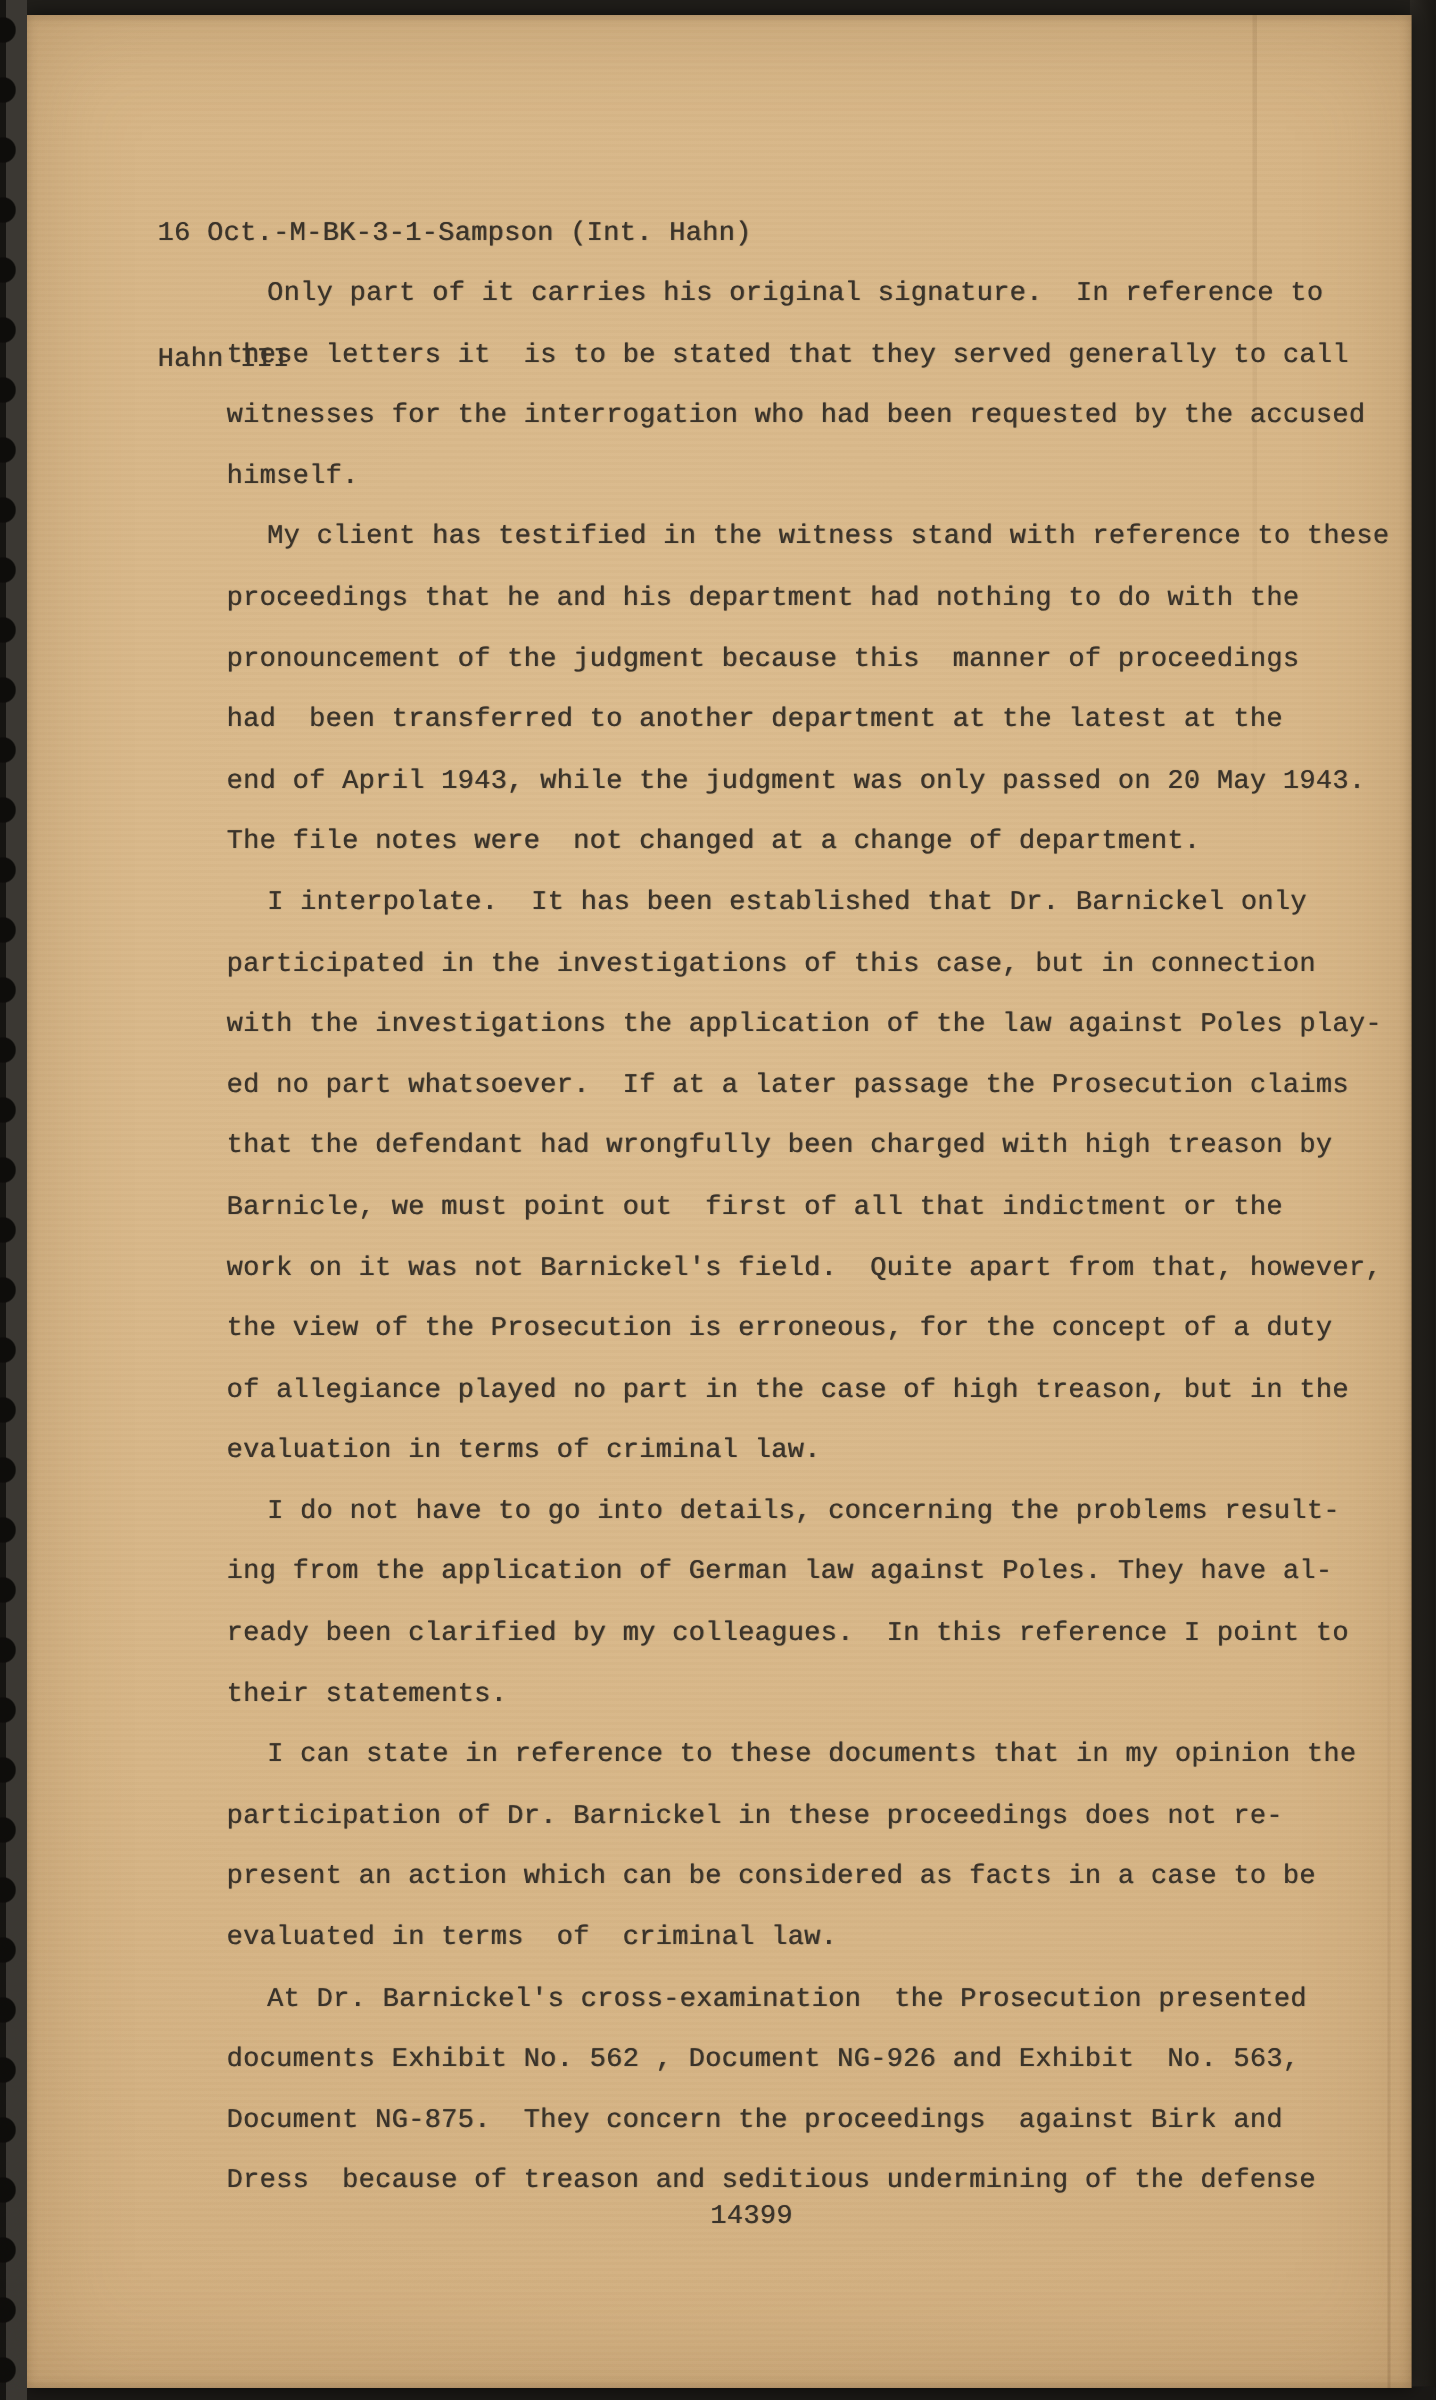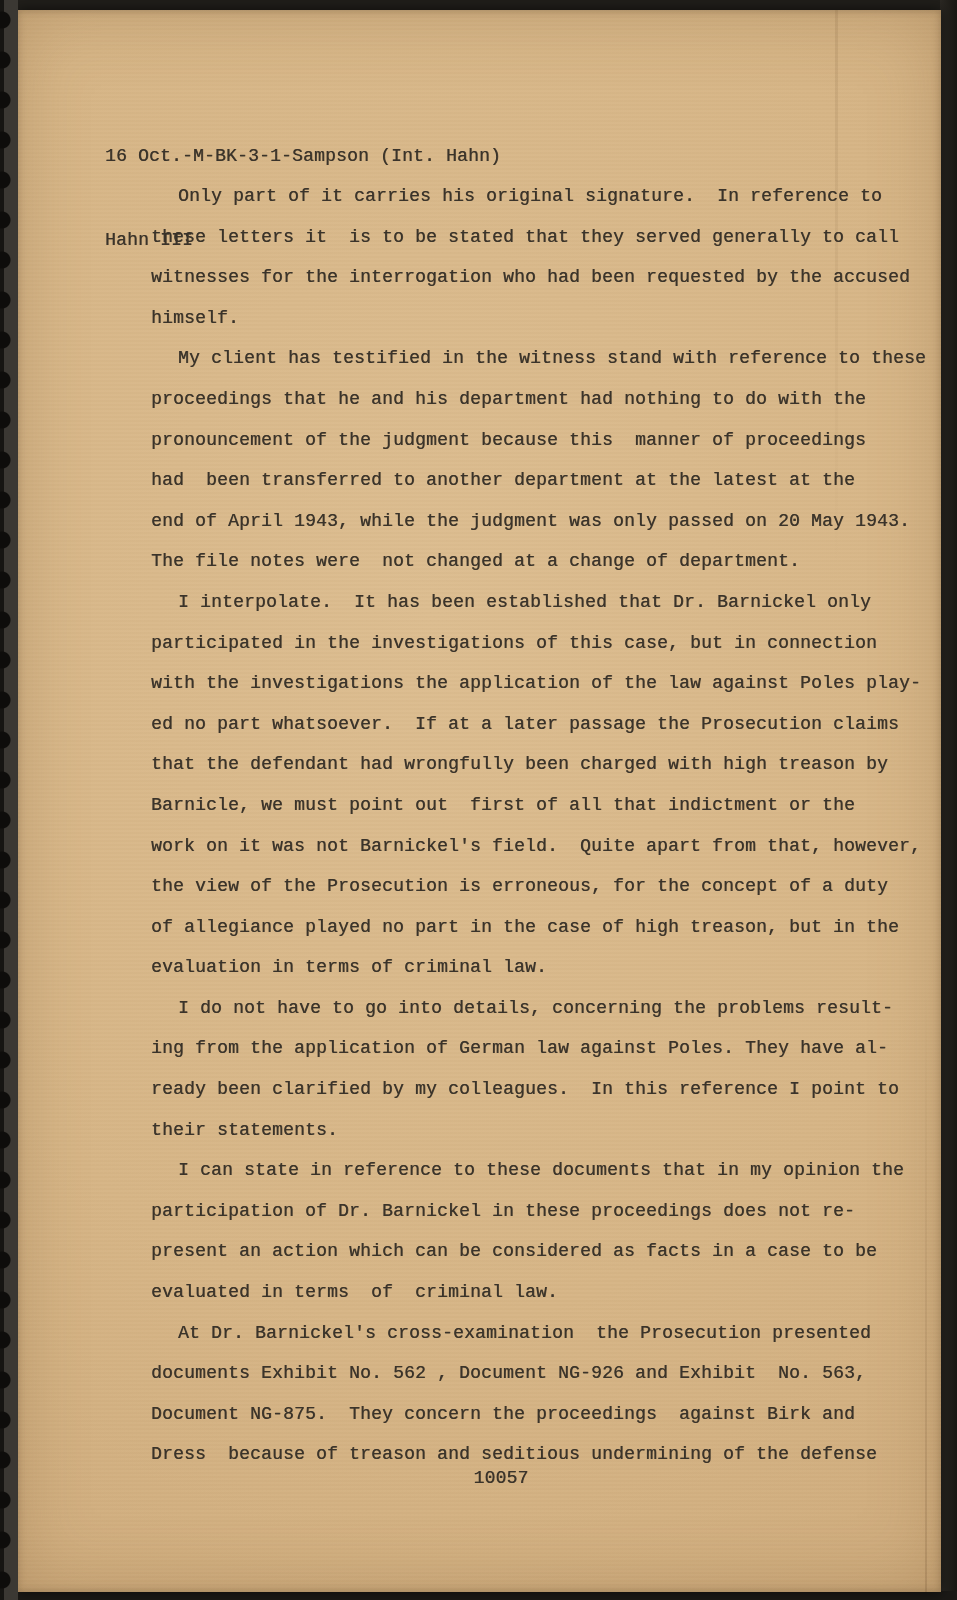--- a/index.html
+++ b/index.html
@@ -90,17 +90,17 @@
     <div class="crease-1"></div>
     <div class="crease-2"></div>
 
     <div class="header-block typed">
       <div>16 Oct.-M-BK-3-1-Sampson (Int. Hahn)</div>
       <div>Hahn III</div>
     </div>
 
     <div class="body-block typed"><div class="line indent">Only part of it carries his original signature.  In reference to</div><div class="line">these letters it  is to be stated that they served generally to call</div><div class="line">witnesses for the interrogation who had been requested by the accused</div><div class="line">himself.</div><div class="line indent">My client has testified in the witness stand with reference to these</div><div class="line">proceedings that he and his department had nothing to do with the</div><div class="line">pronouncement of the judgment because this  manner of proceedings</div><div class="line">had  been transferred to another department at the latest at the</div><div class="line">end of April 1943, while the judgment was only passed on 20 May 1943.</div><div class="line">The file notes were  not changed at a change of department.</div><div class="line indent">I interpolate.  It has been established that Dr. Barnickel only</div><div class="line">participated in the investigations of this case, but in connection</div><div class="line">with the investigations the application of the law against Poles play-</div><div class="line">ed no part whatsoever.  If at a later passage the Prosecution claims</div><div class="line">that the defendant had wrongfully been charged with high treason by</div><div class="line">Barnicle, we must point out  first of all that indictment or the</div><div class="line">work on it was not Barnickel's field.  Quite apart from that, however,</div><div class="line">the view of the Prosecution is erroneous, for the concept of a duty</div><div class="line">of allegiance played no part in the case of high treason, but in the</div><div class="line">evaluation in terms of criminal law.</div><div class="line indent">I do not have to go into details, concerning the problems result-</div><div class="line">ing from the application of German law against Poles. They have al-</div><div class="line">ready been clarified by my colleagues.  In this reference I point to</div><div class="line">their statements.</div><div class="line indent">I can state in reference to these documents that in my opinion the</div><div class="line">participation of Dr. Barnickel in these proceedings does not re-</div><div class="line">present an action which can be considered as facts in a case to be</div><div class="line">evaluated in terms  of  criminal law.</div><div class="line indent">At Dr. Barnickel's cross-examination  the Prosecution presented</div><div class="line">documents Exhibit No. 562 , Document NG-926 and Exhibit  No. 563,</div><div class="line">Document NG-875.  They concern the proceedings  against Birk and</div><div class="line">Dress  because of treason and seditious undermining of the defense</div></div>
 
-    <div class="page-number typed">10057</div>
+    <div class="page-number typed">14399</div>
   </div>
 
   <div class="binding"></div>
 </div>
 
 </body></html>

